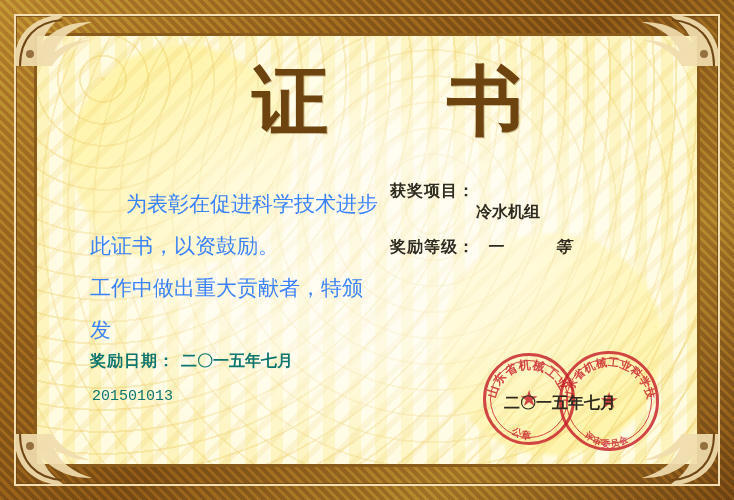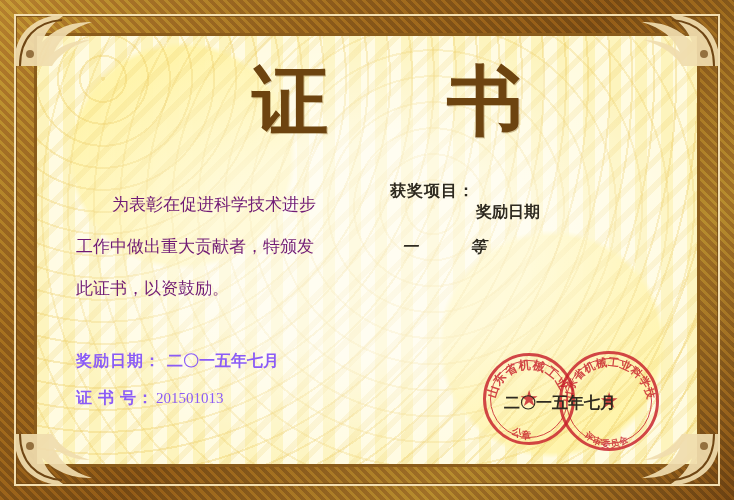--- a/index.html
+++ b/index.html
@@ -104,23 +104,24 @@
     text-shadow: 1px 1px 0 rgba(120,80,20,.35);
     padding-left: 41px;
   }
 
   .body-left {
     position: absolute;
     left: 42px;
     top: 150px;
     width: 290px;
     font-family: "DejaVu Serif", "Liberation Serif", serif;
-    font-size: 17px;
+    font-size: 21px;
     line-height: 42px;
-    color: #701a75;
+    color: #3b82f6;
+    padding-left: 14px;
   }
   .body-left p { margin: 0; }
   .body-left .indent { text-indent: 36px; }
 
   .body-right {
     position: absolute;
     left: 356px;
     top: 148px;
     width: 300px;
     font-family: "DejaVu Serif", "Liberation Serif", serif;
@@ -131,23 +132,24 @@
   .field .row { display: flex; align-items: flex-start; }
   .field .lbl { font-weight: 700; white-space: nowrap; letter-spacing: 1px; }
   .field .val { font-weight: 700; margin-left: 2px; }
   .field .val2 { font-weight: 700; margin-left: 86px; display:block; }
   .field .val-grade { font-weight: 700; letter-spacing: 18px; margin-left: 12px; font-style: italic; }
 
   .footer-left {
     position: absolute;
     left: 42px;
     top: 318px;
-    font-family: Liberation Serif, serif;
+    font-family: Liberation Mono, monospace;
     font-size: 16px;
-    color: #8b5cf6;
+    color: #0f766e;
+    padding-left: 14px;
   }
   .footer-left .line { display: flex; align-items: baseline; margin-bottom: 16px; }
   .footer-left .lbl { font-weight: 700; letter-spacing: 1px; white-space: nowrap; }
   .footer-left .val { font-weight: 700; margin-left: 6px; }
   .footer-left .val.num { font-weight: 400; font-size: 15px; margin-left: 2px; }
 
   .sign-date {
     position: absolute;
     left: 470px;
     top: 360px;
@@ -237,49 +239,49 @@
       <circle cx="20" cy="46" r="4" fill="#6f4614" opacity=".7"></circle>
     </svg>
   </div>
 
   <div class="content">
 
     <div class="title">证 书</div>
 
     <div class="body-left">
       <p class="indent">为表彰在促进科学技术进步</p>
+      <p>此证书，以资鼓励。</p>
       <p>工作中做出重大贡献者，特颁发</p>
-      <p>此证书，以资鼓励。</p>
     </div>
 
     <div class="body-right">
 
       <div class="field">
         <div class="row">
           <span class="lbl">获奖项目：</span>
         </div>
-        <span class="val2">奖励日期</span>
+        <span class="val2">冷水机组</span>
       </div>
 
 
       <div class="field">
         <div class="row">
+          <span class="lbl">奖励等级：</span>
           <span class="val-grade">一　等</span>
         </div>
       </div>
 
     </div>
 
     <div class="footer-left">
       <div class="line">
         <span class="lbl">奖励日期：</span>
         <span class="val">二〇一五年七月</span>
       </div>
       <div class="line">
-        <span class="lbl">证 书 号：</span>
         <span class="val num">201501013</span>
       </div>
     </div>
 
     <div class="sign-date">二〇一五年七月</div>
 
     <div class="seal" id="seal-a">
       <div class="ring"></div>
       <div class="ring2"></div>
       <svg class="arc" viewBox="0 0 92 92">

